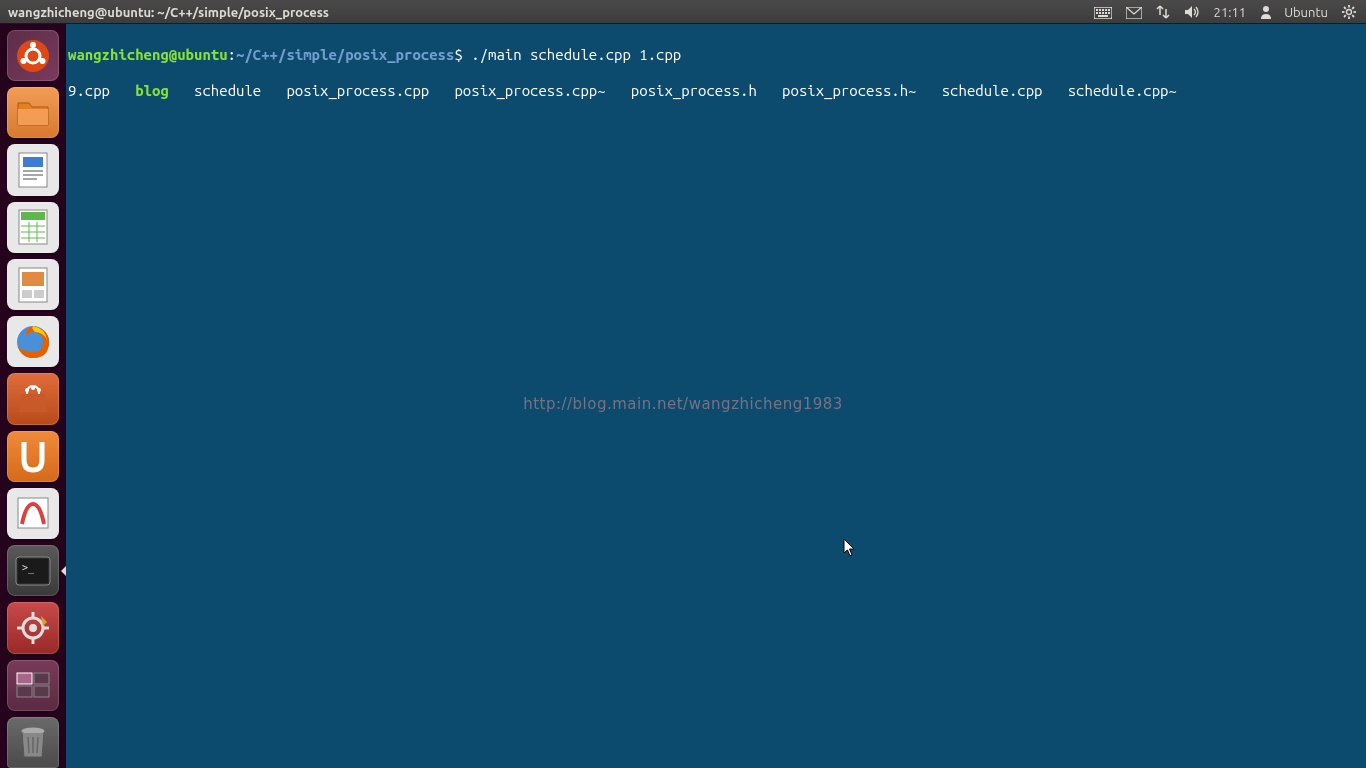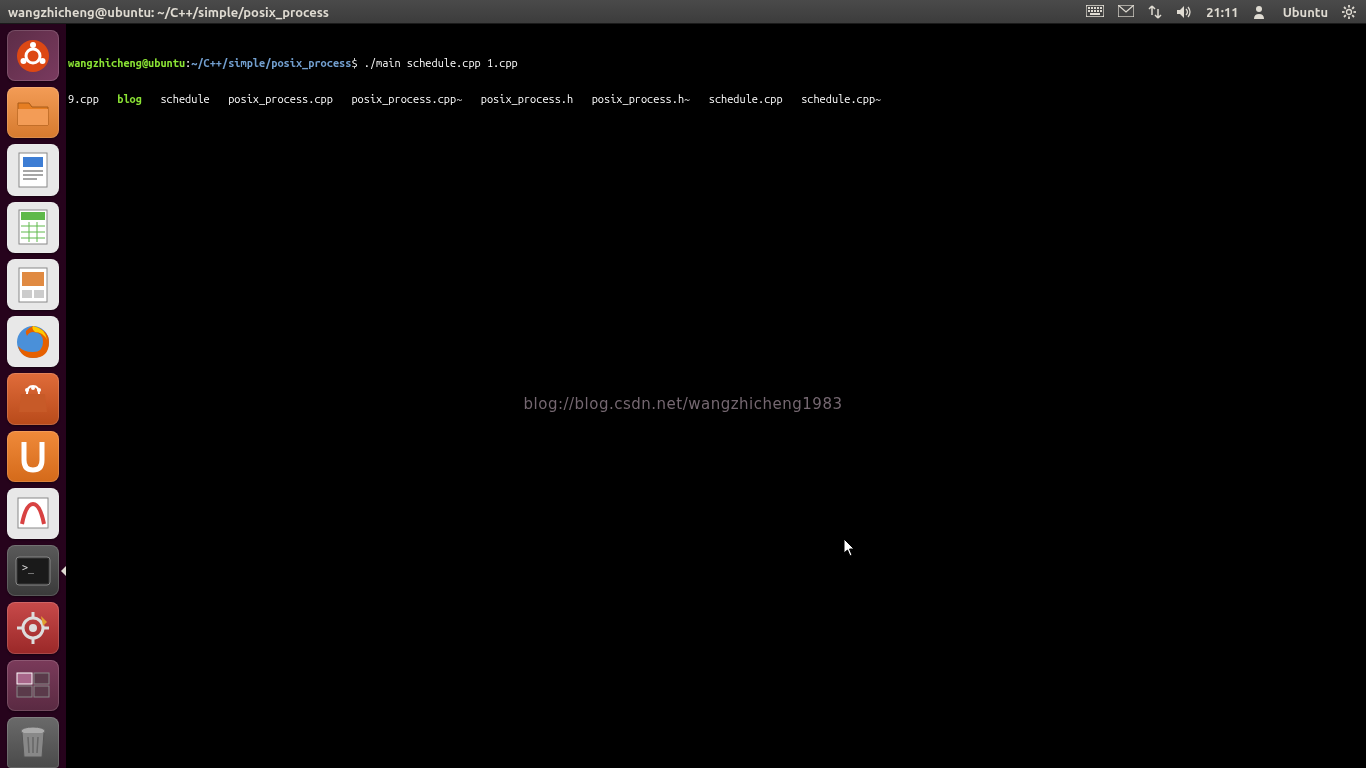--- a/index.html
+++ b/index.html
@@ -18,21 +18,21 @@
   display: flex;
   align-items: center;
   color: #dfdbd2;
   font-family: "Ubuntu", "DejaVu Sans", sans-serif;
   font-size: 13px;
   padding: 0 4px;
   border-bottom: 1px solid #1a1a1a;
 }
 .topbar-title { flex: 0 0 auto; font-weight: bold; padding-left: 4px; text-align: center; }
 .topbar-spacer { flex: 1; }
-.topbar-right { display: flex; align-items: flex-start; gap: 14px; padding-right: 6px; font-weight: bold; }
+.topbar-right { display: flex; align-items: flex-end; gap: 14px; padding-right: 6px; }
 .topbar-right .ind { display: flex; align-items: center; }
 .topbar-right svg { fill: #dfdbd2; }
 .launcher {
   position: absolute;
   left: 0;
   top: 24px;
   bottom: 0;
   width: 66px;
   background: rgba(30, 10, 25, 0.35);
   display: flex;
@@ -61,25 +61,25 @@
   border-top: 5px solid transparent;
   border-bottom: 5px solid transparent;
   border-right: 5px solid #dfdbd2;
 }
 .terminal {
   position: absolute;
   left: 66px;
   top: 24px;
   right: 0;
   bottom: 0;
-  background: #000000;
+  background: #0c4a6e;
   color: #ffffff;
-  font-size: 11px;
+  font-size: 15px;
   line-height: 18px;
-  padding: 12px 2px;
+  padding: 4px 2px;
   white-space: pre;
 }
 .prompt { color: #8ae234; font-weight: bold; }
 .path { color: #729fcf; font-weight: bold; }
 .dollar { color: #ffffff; }
 .exec { color: #8ae234; font-weight: bold; }
 .cursor {
   display: inline-block;
   width: 8px;
   height: 15px;
@@ -140,21 +140,21 @@
         </svg>
     </span>
     <span class="ind">
       <svg width="16" height="14" viewBox="0 0 16 14">
           <path d="M1 5 L4 5 L8 1 L8 13 L4 9 L1 9 Z" fill="#dfdbd2"></path>
           <path d="M10 4 Q13 7 10 10" stroke="#dfdbd2" stroke-width="1.3" fill="none"></path>
           <path d="M12 2 Q16 7 12 12" stroke="#dfdbd2" stroke-width="1.3" fill="none"></path>
         </svg>
     </span>
     <span class="ind">21:11</span>
-    <span class="ind" style="gap:18px;">
+    <span class="ind" style="gap:12px;">
       <svg width="12" height="14" viewBox="0 0 12 14">
           <circle cx="6" cy="4" r="3" fill="#dfdbd2"></circle>
           <path d="M1 14 Q1 9 6 9 Q11 9 11 14 Z" fill="#dfdbd2"></path>
         </svg>
       <span>Ubuntu</span>
     </span>
     <span class="ind">
       <svg width="14" height="14" viewBox="0 0 14 14">
           <circle cx="7" cy="7" r="2.5" fill="none" stroke="#dfdbd2" stroke-width="1.3"></circle>
           <g stroke="#dfdbd2" stroke-width="1.8">
@@ -282,17 +282,17 @@
         <line x1="20" y1="12" x2="19" y2="28" stroke="#666" stroke-width="1.5"></line>
       </svg>
   </div>
 </div>
 
 <div class="terminal">
 <div><span class="prompt">wangzhicheng@ubuntu</span><span class="dollar">:</span><span class="path">~/C++/simple/posix_process</span><span class="dollar">$ </span><span>./main schedule.cpp 1.cpp</span></div>
 <div><span>9.cpp</span>   <span class="exec">blog</span>   <span>schedule</span>   <span>posix_process.cpp</span>   <span>posix_process.cpp~</span>   <span>posix_process.h</span>   <span>posix_process.h~</span>   <span>schedule.cpp</span>   <span>schedule.cpp~</span></div>
 </div>
 
-<div class="watermark">blog://blog.csdn.net/wangzhicheng1983</div>
+<div class="watermark">http://blog.main.net/wangzhicheng1983</div>
 
 <svg class="cursor-pointer" width="14" height="20" viewBox="0 0 14 20">
   <path d="M1 1 L1 15 L4.5 12 L7 18 L9 17 L6.5 11 L11 11 Z" fill="#fff" stroke="#000" stroke-width="1"></path>
 </svg>
 
 </body></html>

